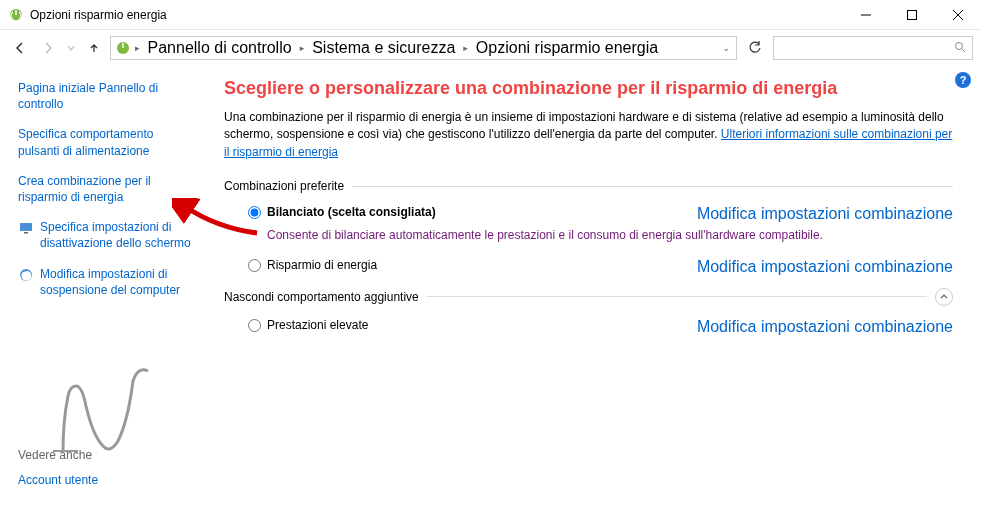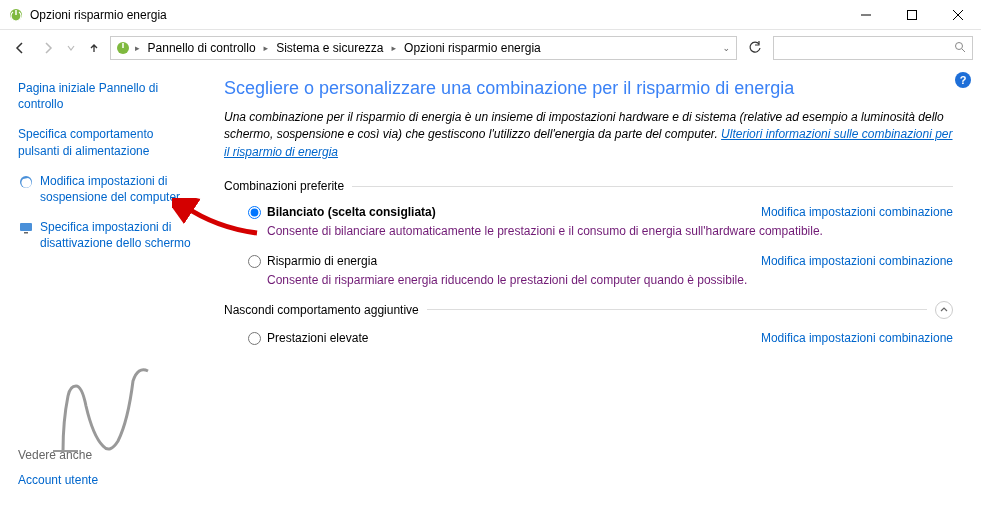--- a/index.html
+++ b/index.html
@@ -7,49 +7,49 @@
   .titlebar { height: 30px; display: flex; align-items: center; padding-left: 8px; border-bottom: 1px solid #e5e5e5; }
   .titlebar .icon { width: 16px; height: 16px; margin-right: 6px; }
   .titlebar .title { flex: 1; font-size: 12px; }
   .win-controls { display: flex; height: 100%; }
   .win-btn { width: 46px; height: 30px; display: flex; align-items: center; justify-content: center; }
   .win-btn svg { width: 10px; height: 10px; }
   .navbar { height: 36px; display: flex; align-items: center; padding: 0 8px; gap: 4px; }
   .nav-arrow { width: 24px; height: 24px; display: flex; align-items: center; justify-content: center; color: #555; }
   .nav-arrow.disabled { color: #bbb; }
   .breadcrumb-box { flex: 1; height: 24px; border: 1px solid #ccc; display: flex; align-items: center; padding: 0 4px; gap: 2px; background: #fff; }
-  .breadcrumb-box .crumb { padding: 0 4px; font-size: 12px; white-space: nowrap; }
+  .breadcrumb-box .crumb { padding: 0 4px; font-size: 16px; white-space: nowrap; }
   .breadcrumb-box .chev { color: #666; font-size: 9px; padding: 0 2px; }
   .breadcrumb-box .spacer { flex: 1; }
   .refresh-btn { width: 28px; height: 24px; display: flex; align-items: center; justify-content: center; border: 1px solid transparent; }
   .search-box { width: 200px; height: 24px; border: 1px solid #ccc; display: flex; align-items: center; padding: 0 6px; }
   .search-box input { border: none; outline: none; flex: 1; font-size: 12px; }
   .search-box .sicon { color: #888; }
   .content { display: flex; height: calc(510px - 30px - 36px); position: relative; }
   .sidebar { width: 214px; padding: 14px 16px 8px 18px; display: flex; flex-direction: column; }
   .sidebar a { color: #0066cc; text-decoration: none; font-size: 12px; display: block; margin-bottom: 14px; line-height: 1.35; }
   .sidebar .item-with-icon { display: flex; align-items: flex-start; gap: 6px; }
   .sidebar .item-with-icon .licon { width: 16px; height: 16px; flex-shrink: 0; margin-top: 1px; }
   .sidebar-spacer { flex: 1; }
   .sidebar .see-also { color: #666; font-size: 12px; margin-bottom: 10px; }
   .main { flex: 1; padding: 12px 28px 0 10px; position: relative; }
   .help-badge { position: absolute; right: 10px; top: 6px; width: 16px; height: 16px; border-radius: 50%; background: #1e6fd8; color: #fff; font-size: 11px; font-weight: bold; display: flex; align-items: center; justify-content: center; }
-  h1.page-title { color: #3b82f6; font-weight: 400; font-size: 18px; margin-bottom: 10px; }
-  .intro { font-size: 12px; line-height: 1.45; margin-bottom: 18px; font-style: italic; }
+  h1.page-title { color: #ef4444; font-weight: 700; font-size: 18px; margin-bottom: 10px; }
+  .intro { font-size: 12px; line-height: 1.45; margin-bottom: 18px; }
   .intro a { color: #0066cc; text-decoration: underline; }
   .section-header { display: flex; align-items: center; margin-bottom: 10px; justify-content: space-between; }
   .section-header .label { font-size: 12px; color: #000; margin-right: 8px; white-space: nowrap; }
   .section-header .line { flex: 1; height: 1px; background: #ddd; }
   .section-header .toggle { width: 18px; height: 18px; border: 1px solid #ccc; border-radius: 50%; display: flex; align-items: center; justify-content: center; margin-left: 8px; font-size: 9px; color: #666; }
   .plan { padding: 2px 0 12px 24px; }
   .plan-row { display: flex; align-items: flex-start; }
   .plan-row .radio { width: 13px; height: 13px; margin-right: 6px; margin-top: 1px; flex-shrink: 0; }
   .plan-row .plan-name { font-size: 12px; flex: 1; }
   .plan-row .plan-name b { font-weight: 600; }
-  .plan-row .modify { color: #0066cc; text-decoration: none; font-size: 12px; margin-left: 20px; white-space: nowrap; }
+  .plan-row .modify { color: #0066cc; text-decoration: none; font-size: 16px; margin-left: 20px; white-space: nowrap; }
   .plan-desc { font-size: 12px; color: #701a75; margin: 4px 0 0 19px; line-height: 1.4; }
   .arrow-overlay { position: absolute; left: 172px; top: 132px; pointer-events: none; }
   .watermark { position: absolute; left: 48px; top: 300px; width: 110px; height: 100px; }
 </style>
 </head>
 <body>
 
 <div class="titlebar">
   <span class="icon">
     <svg viewBox="0 0 16 16">
@@ -127,34 +127,35 @@
           <line x1="8" y1="8" x2="11" y2="11" stroke="#888"></line>
         </svg></span>
   </div>
 </div>
 
 <div class="content">
 
   <div class="sidebar">
     <a href="#">Pagina iniziale Pannello di controllo</a>
     <a href="#">Specifica comportamento pulsanti di alimentazione</a>
+    <a href="#">Crea combinazione per il risparmio di energia</a>
+    <div class="item-with-icon">
+      <span class="licon"><svg viewBox="0 0 16 16">
+            <rect x="2" y="3" width="12" height="8" rx="1" fill="#4a90d9"></rect>
+            <rect x="6" y="12" width="4" height="1.5" fill="#666"></rect>
+          </svg></span>
+      <a href="#" style="margin-bottom:14px;">Specifica impostazioni di disattivazione dello schermo</a>
+    </div>
     <div class="item-with-icon">
       <span class="licon"><svg viewBox="0 0 16 16">
             <circle cx="8" cy="8" r="6" fill="#4a90d9"></circle>
             <path d="M10 4 A5 5 0 1 1 5 5" fill="#fff"></path>
           </svg></span>
       <a href="#">Modifica impostazioni di sospensione del computer</a>
     </div>
-    <div class="item-with-icon">
-      <span class="licon"><svg viewBox="0 0 16 16">
-            <rect x="2" y="3" width="12" height="8" rx="1" fill="#4a90d9"></rect>
-            <rect x="6" y="12" width="4" height="1.5" fill="#666"></rect>
-          </svg></span>
-      <a href="#" style="margin-bottom:14px;">Specifica impostazioni di disattivazione dello schermo</a>
-    </div>
     <div class="sidebar-spacer"></div>
     <div class="see-also">Vedere anche</div>
     <a href="#" style="">Account utente</a>
   </div>
 
   <div class="main">
     <div class="help-badge">?</div>
     <h1 class="page-title">Scegliere o personalizzare una combinazione per il risparmio di energia</h1>
     <p class="intro">
       <span>Una combinazione per il risparmio di energia è un insieme di impostazioni hardware e di sistema (relative ad esempio a luminosità dello schermo, sospensione e così via) che gestiscono l'utilizzo dell'energia da parte del computer. </span><a href="#">Ulteriori informazioni sulle combinazioni per il risparmio di energia</a>
@@ -173,21 +174,20 @@
       </div>
       <div class="plan-desc">Consente di bilanciare automaticamente le prestazioni e il consumo di energia sull'hardware compatibile.</div>
     </div>
 
     <div class="plan">
       <div class="plan-row">
         <input type="radio" class="radio" name="plan" style="">
         <span class="plan-name">Risparmio di energia</span>
         <a href="#" class="modify">Modifica impostazioni combinazione</a>
       </div>
-      <div class="plan-desc">Consente di risparmiare energia riducendo le prestazioni del computer quando è possibile.</div>
     </div>
 
     <div class="section-header">
       <span class="label">Nascondi comportamento aggiuntive</span>
       <span class="line"></span>
       <span class="toggle">
           <svg width="8" height="8" viewBox="0 0 8 8">
             <path d="M1 5 L4 2 L7 5" fill="none" stroke="#666" stroke-width="1.2"></path>
           </svg>
         </span>

